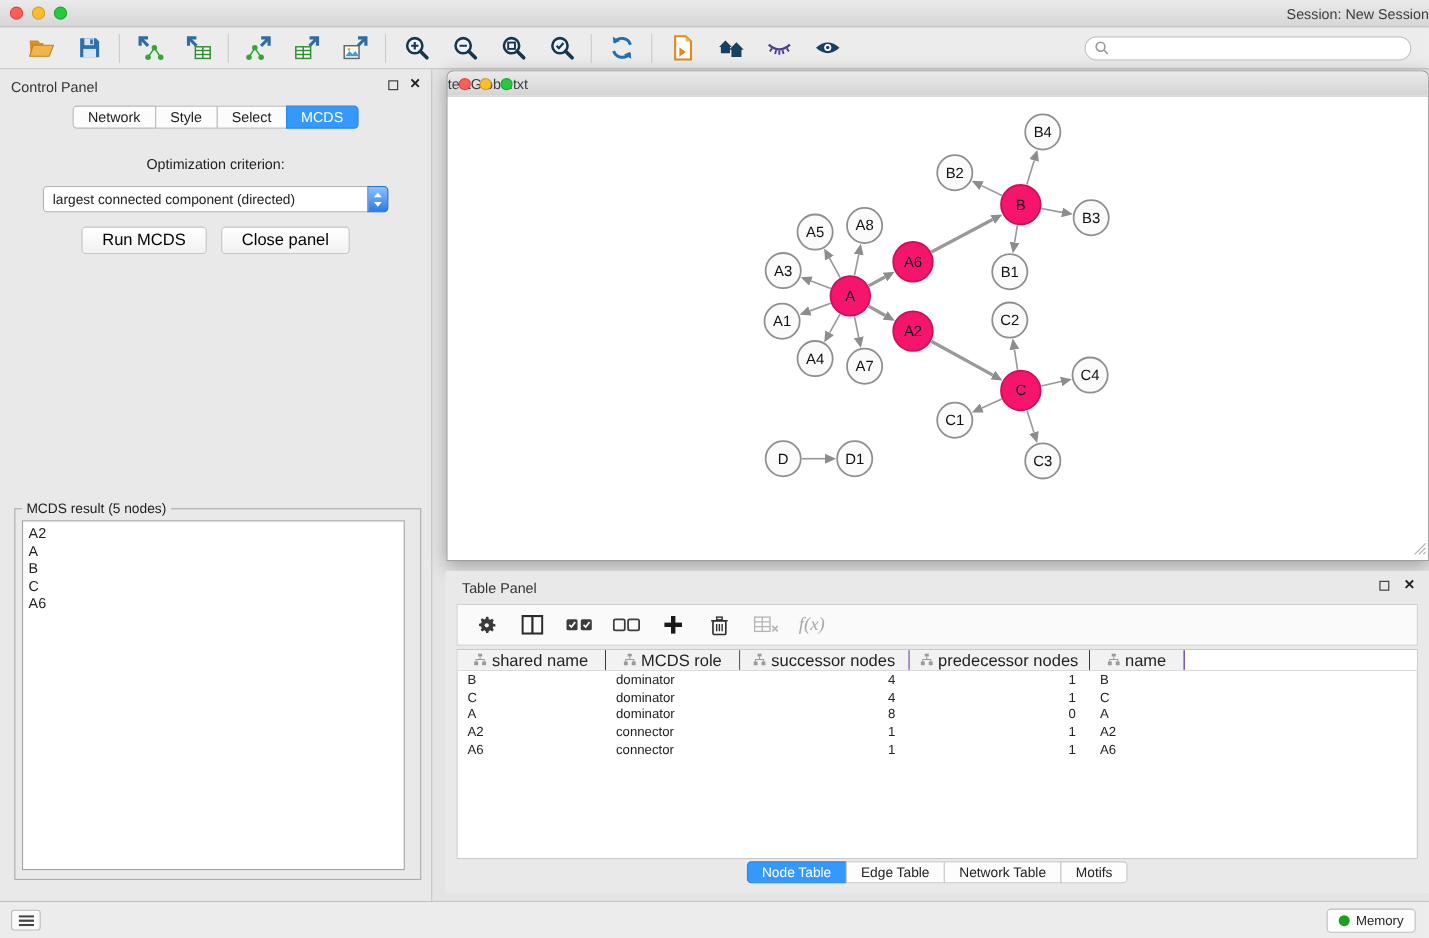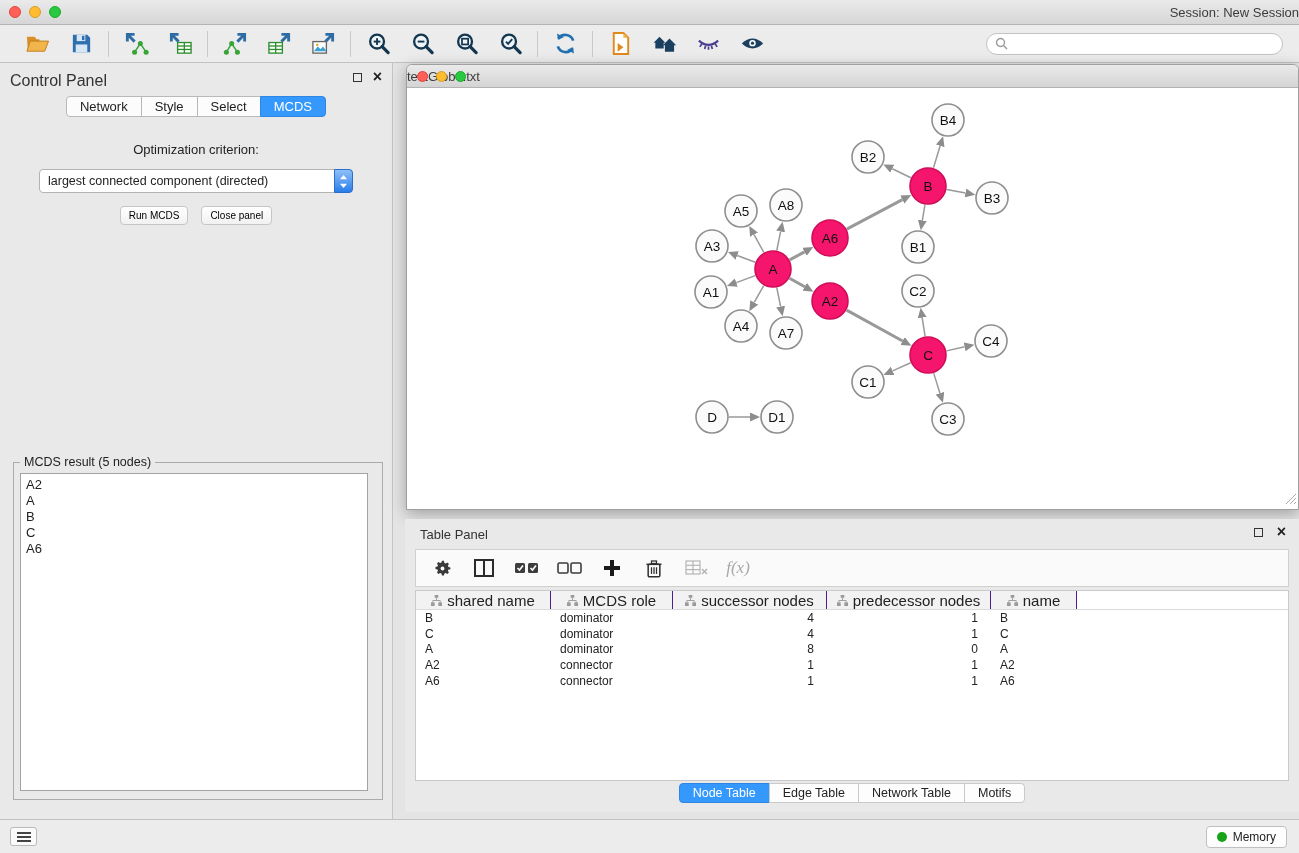--- a/index.html
+++ b/index.html
@@ -46,21 +46,21 @@
     display:flex; align-items:center; padding:0 8px; gap:5px;
   }
   .search-input { border:none; outline:none; flex:1; font-size:12px; font-family:"Liberation Sans",sans-serif; background:transparent; }
 
   
   .control-panel {
     position:absolute; left:0; top:63px; width:393px; height:757px;
     background:#e9e9e9; border-right:1px solid #c4c4c4;
   }
   .cp-header { position:relative; height:30px; }
-  .cp-title { position:absolute; left:10px; top:9px; font-size:16px; color:#333; }
+  .cp-title { position:absolute; left:10px; top:9px; font-size:13px; color:#333; }
   .panel-float-box {
     width:9px; height:9px; border:1.5px solid #333; display:inline-block; cursor:pointer;
   }
   .panel-close-x { font-size:16px; font-weight:bold; color:#222; line-height:10px; cursor:pointer; }
   .cp-header .panel-float-box { position:absolute; right:30px; top:10px; }
   .cp-header .panel-close-x { position:absolute; right:10px; top:9px; }
 
   .cp-tabs { display:flex; justify-content:center; margin-top:3px; }
   .cp-tab {
     padding:2px 13px; height:21px; font-size:13px; color:#222;
@@ -79,21 +79,21 @@
   }
   .combo-stepper {
     position:absolute; right:-1px; top:-1px; width:19px; height:24px;
     border-radius:0 4px 4px 0; background:linear-gradient(#8ec0fa,#2a7de8);
     display:flex; align-items:center; justify-content:center;
     border:1px solid #2a6fd0;
   }
   .cp-buttons { display:flex; justify-content:center; gap:13px; margin-top:13px; }
   .cp-btn {
     background:linear-gradient(#ffffff,#f1f1f1); border:1px solid #c6c6c6;
-    border-radius:4px; padding:3px 8px; font-size:10px; font-family:"Liberation Sans",sans-serif; cursor:pointer;
+    border-radius:4px; padding:3px 18px; font-size:15px; font-family:"Liberation Sans",sans-serif; cursor:pointer;
   }
 
   .mcds-fieldset {
     position:absolute; left:13px; right:9px; top:392px; bottom:20px;
     border:1px solid #ababab; padding:4px 14px 8px 6px;
   }
   .mcds-fieldset legend { font-size:12.5px; padding:0 4px; color:#222; }
   .mcds-list {
     width:100%; height:100%; background:#fff; border:1px solid #a3a3a3;
     padding:3px 5px; overflow:auto;

